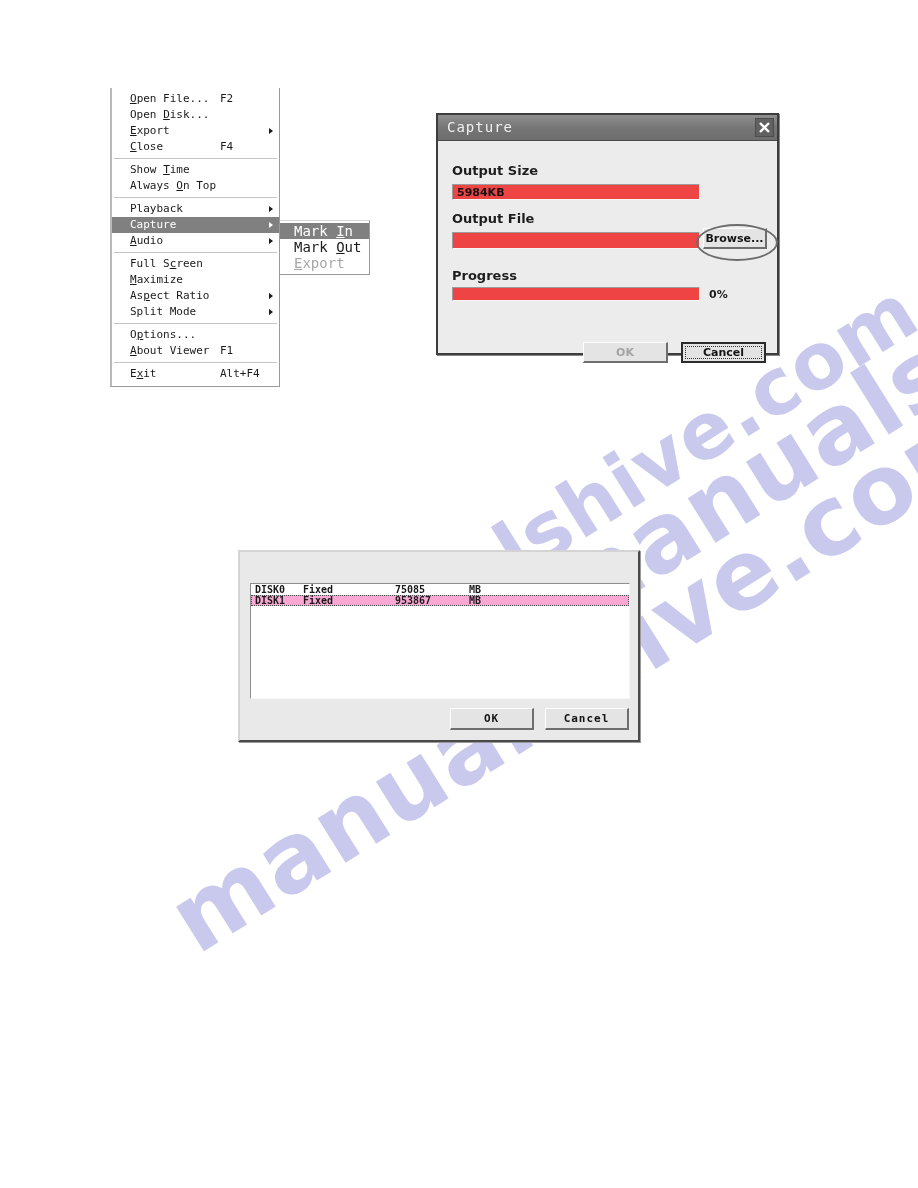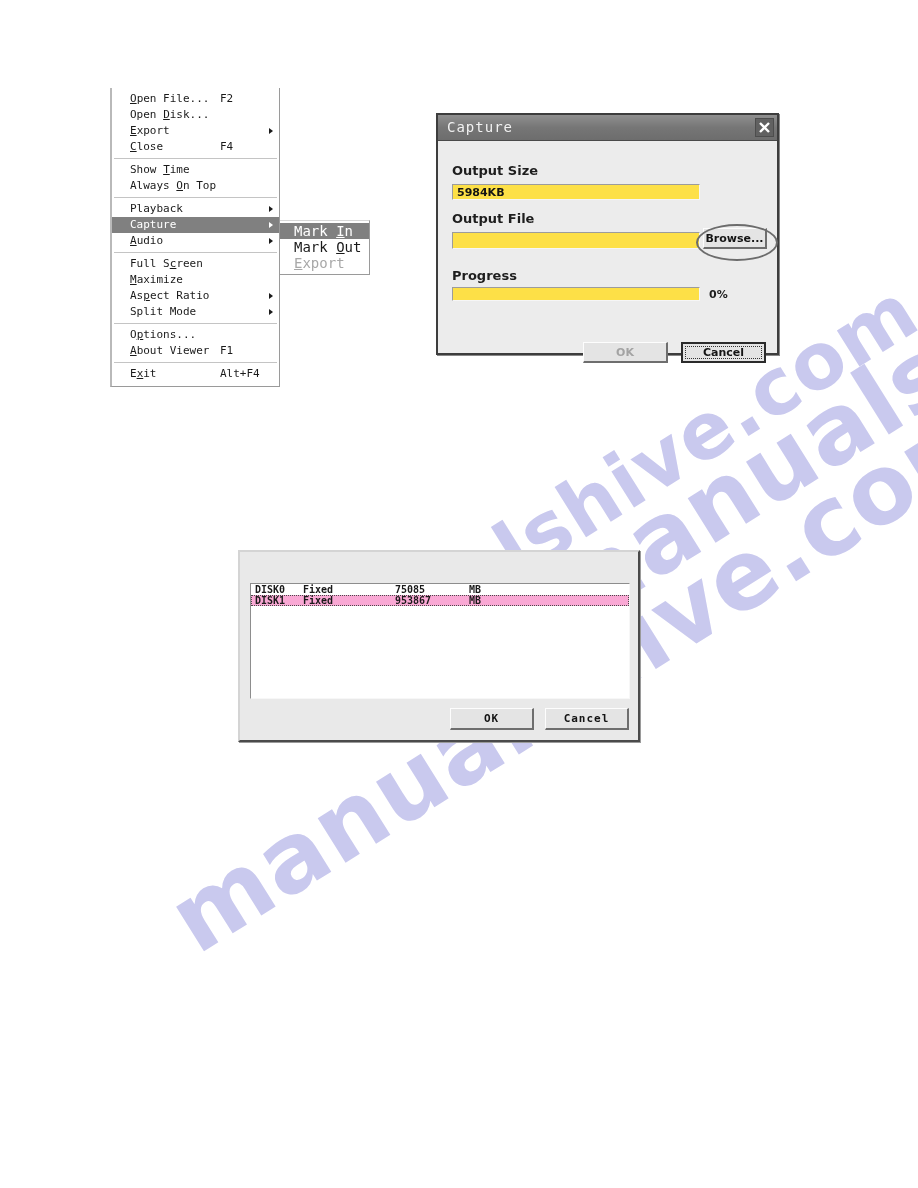--- a/index.html
+++ b/index.html
@@ -171,21 +171,21 @@
   }
   .cap-label {
     position: absolute;
     font-family: "DejaVu Sans", sans-serif;
     font-size: 13px;
     font-weight: 700;
     color: #1e1e1e;
   }
   .sunken-field {
     position: absolute;
-    background: #fde047;
+    background: #ef4444;
     border-top: 1px solid #9c9c9c;
     border-left: 1px solid #9c9c9c;
     border-right: 1px solid #f6f6f6;
     border-bottom: 1px solid #f6f6f6;
     box-sizing: border-box;
     font-family: "DejaVu Sans", sans-serif;
     font-size: 11px;
     font-weight: 700;
     color: #141414;
     line-height: 15px;

